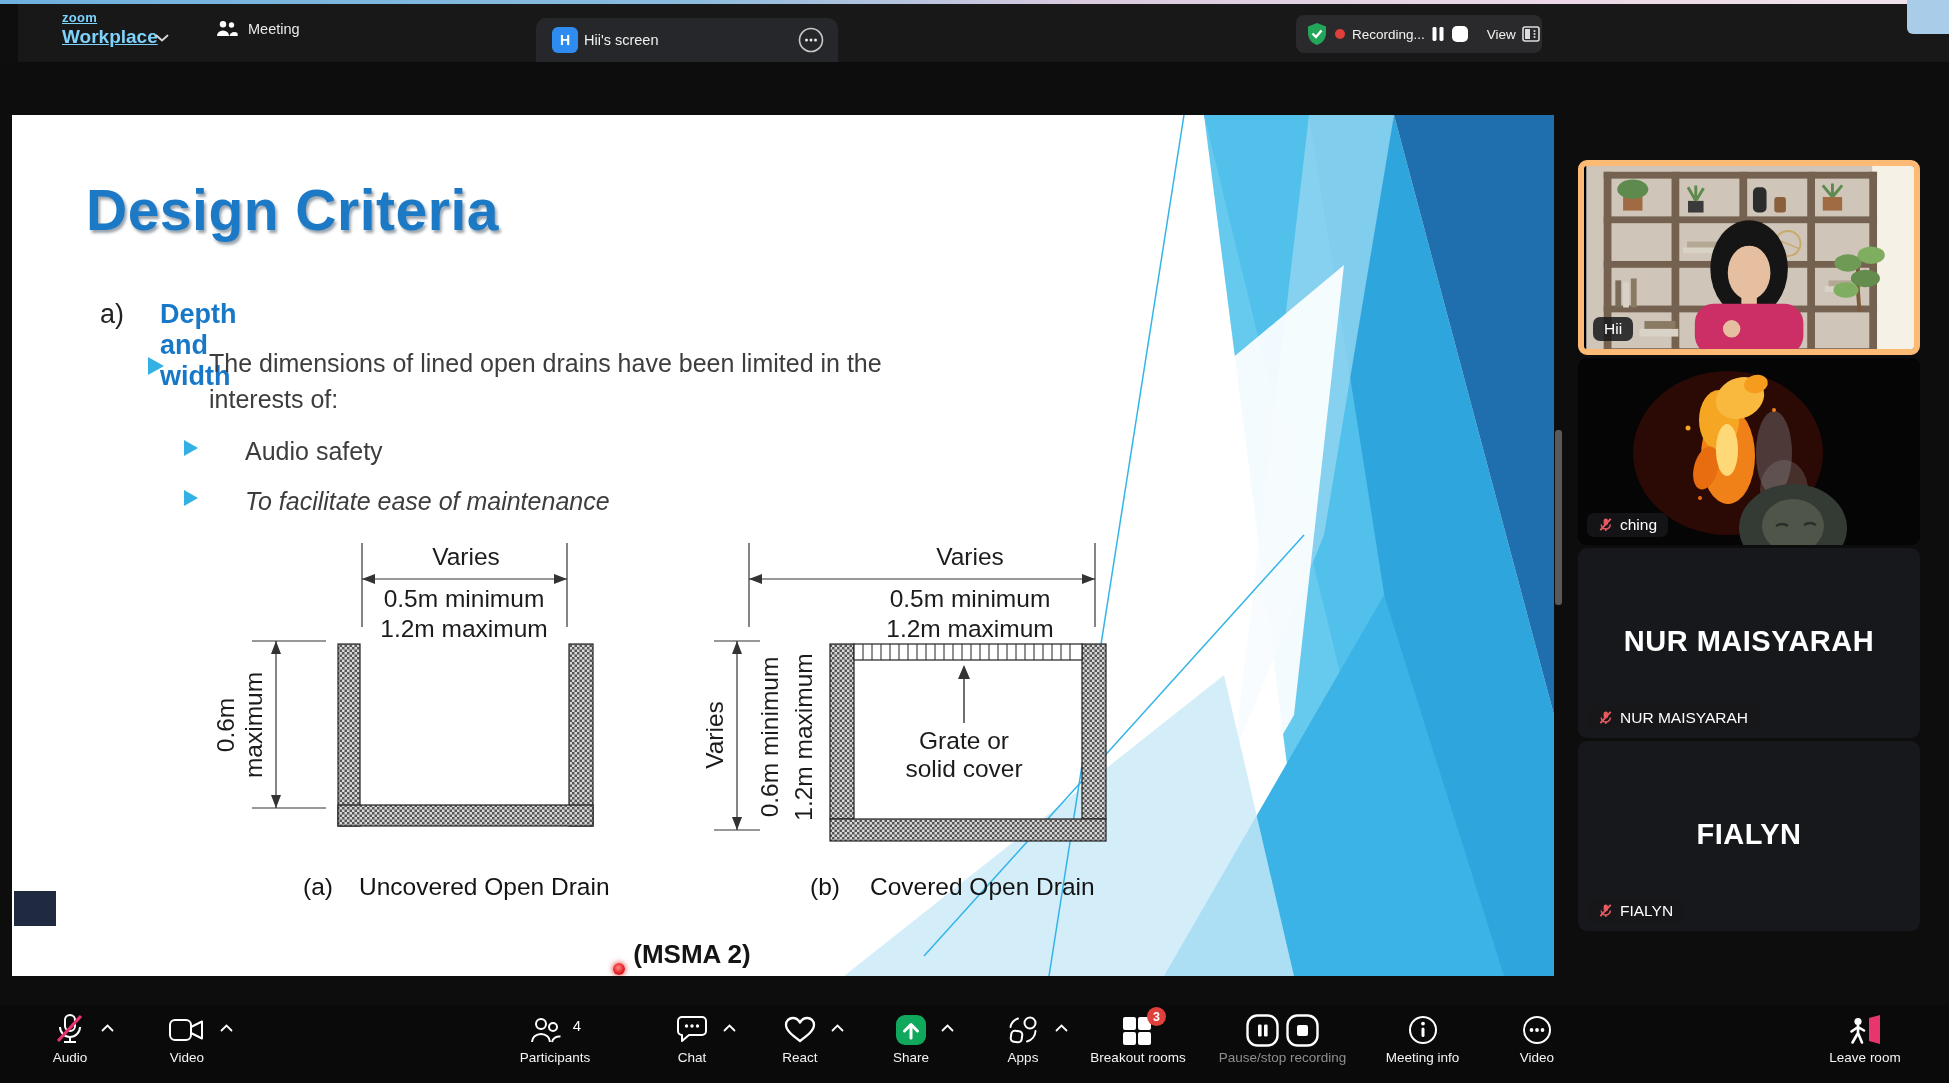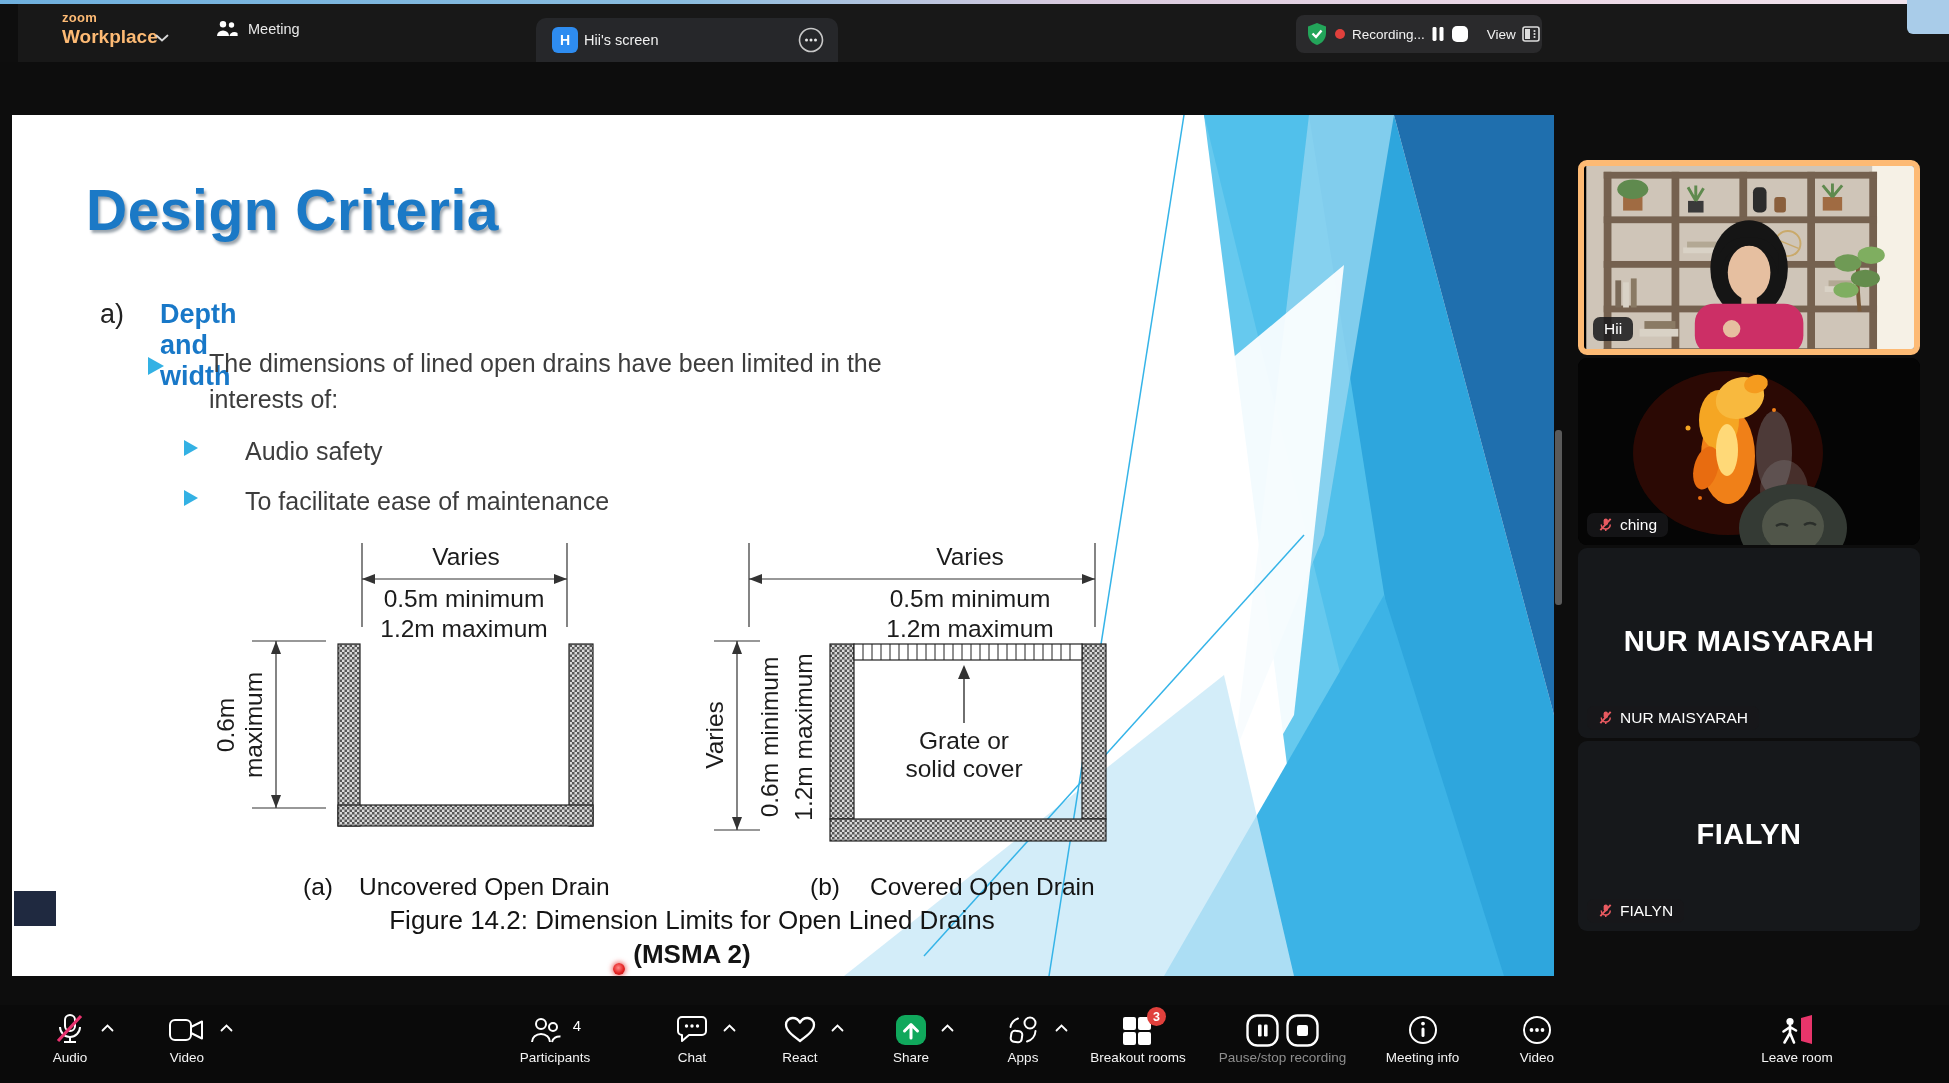--- a/index.html
+++ b/index.html
@@ -5,21 +5,21 @@
   html,body{margin:0;padding:0;background:#000;}
   #app{position:relative;width:1949px;height:1083px;background:#0d0d0d;overflow:hidden;
        font-family:"Liberation Sans",sans-serif;-webkit-font-smoothing:antialiased;}
   
   .top-strip{position:absolute;left:0;top:0;width:1949px;height:4px;
     background:linear-gradient(90deg,#6fb0de 0%,#8abcde 35%,#d9cade 55%,#ecd8e6 80%,#f0e2ec 97%);}
   .corner-box{position:absolute;right:0;top:0;width:42px;height:34px;background:#a9cce9;border-radius:0 0 0 6px;z-index:6;}
   
   .topbar{position:absolute;left:0;top:4px;width:1949px;height:58px;background:#181818;z-index:5;}
   .left-edge{position:absolute;left:0;top:0;width:18px;height:58px;background:#0e0e0e;}
-  .brand{position:absolute;left:62px;top:7px;color:#fdba74;line-height:1;}
+  .brand{position:absolute;left:62px;top:7px;color:#7dd3fc;line-height:1;text-decoration:underline;}
   .brand .b1{font-size:13px;font-weight:700;letter-spacing:.3px;}
   .brand .b2{font-size:19px;font-weight:600;margin-top:3px;}
   .brand-chev{position:absolute;left:155px;top:30px;}
   .meet-tab{position:absolute;left:216px;top:16px;display:flex;align-items:center;gap:10px;color:#e9e9e9;font-size:14.5px;}
   .screen-tab{position:absolute;left:536px;top:14px;width:302px;height:44px;background:#26272a;border-radius:10px 10px 0 0;
     display:flex;align-items:center;}
   .tab-avatar{width:26px;height:26px;margin-left:16px;border-radius:6px;background:#2e8cf0;color:#fff;
     font-size:14px;font-weight:700;display:flex;align-items:center;justify-content:center;}
   .tab-label{margin-left:6px;color:#f0f0f0;font-size:14.5px;}
   .tab-ellipsis{margin-left:auto;margin-right:14px;}
@@ -177,21 +177,21 @@
       <div class="tri" style="left:136px;top:242px;"></div>
       <div class="bullet-text" style="left:197px;top:230px;width:800px;">
         <div>The dimensions of lined open drains have been limited in the</div>
         <div>interests of:</div>
       </div>
 
       <div class="tri small" style="left:172px;top:325px;"></div>
       <div class="bullet-text" style="left:233px;top:318px;">Audio safety</div>
 
       <div class="tri small" style="left:172px;top:375px;"></div>
-      <div class="bullet-text" style="left:233px;top:368px;">To facilitate ease of maintenance</div>
+      <div class="bullet-text" style="left:233px;top:368px;font-style:italic;">To facilitate ease of maintenance</div>
 
       <svg class="drain-svg" style="left:200px;top:412px;" width="400" height="310" viewBox="0 0 400 310">
         <defs>
           <pattern id="hatchA" width="5" height="5" patternUnits="userSpaceOnUse">
             <rect width="5" height="5" fill="#d8d8d8"></rect>
               <rect width="2.5" height="2.5" fill="#555"></rect>
               <rect x="2.5" y="2.5" width="2.5" height="2.5" fill="#555"></rect>
           </pattern>
         </defs>
         <text x="254" y="38" font-size="24.5" fill="#1c1c1c" text-anchor="middle">Varies</text>
@@ -275,21 +275,20 @@
       </svg>
 
       <div class="fig-cap" style="left:291px;top:758px;gap:26px;">
         <span>(a)</span>
         <span>Uncovered Open Drain</span>
       </div>
       <div class="fig-cap" style="left:798px;top:758px;gap:30px;">
         <span>(b)</span>
         <span>Covered Open Drain</span>
       </div>
-      <div class="fig-caption">Figure 14.2: Dimension Limits for Open Lined Drains</div>
       <div class="fig-subcaption">(MSMA 2)</div>
       <div class="laser"></div>
       <div class="navy-sq"></div>
     </section>
 
     <div class="scrollbar"></div>
 
     <div class="tile video tile-hii">
       <svg width="336" height="189" viewBox="0 0 342 195">
         <rect width="342" height="195" fill="#cfc5b8"></rect>
@@ -564,21 +563,21 @@
         <svg width="30" height="30" viewBox="0 0 30 30">
           <circle cx="15" cy="15" r="13" fill="none" stroke="#fff" stroke-width="2"></circle>
           <circle cx="9.5" cy="15" r="1.9" fill="#fff"></circle>
             <circle cx="15" cy="15" r="1.9" fill="#fff"></circle>
             <circle cx="20.5" cy="15" r="1.9" fill="#fff"></circle>
         </svg>
       </div>
       <div class="lbl">Video</div>
     </div>
 
-    <div class="tbi" style="left:1732px;width:130px;">
+    <div class="tbi" style="left:1800px;width:130px;">
       <div class="irow">
         <svg width="36" height="32" viewBox="0 0 36 32">
           <polygon points="22,4 33,1 33,30 22,27" fill="#e8356b"></polygon>
           <circle cx="11" cy="7.5" r="3.6" fill="#fff"></circle>
           <path d="M11 11 V19 M11 13 L4.5 17.5 M11 13 L17 16.5 M11 19 L5.5 28.5 M11 19 L15 28.5" fill="none" stroke="#fff" stroke-width="2.6" stroke-linecap="round"></path>
         </svg>
       </div>
       <div class="lbl">Leave room</div>
     </div>
   </footer>

